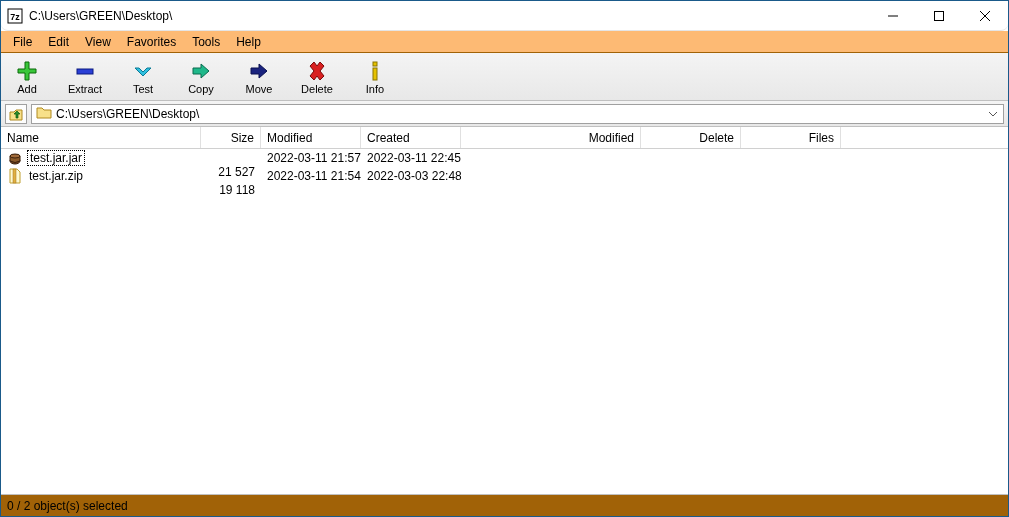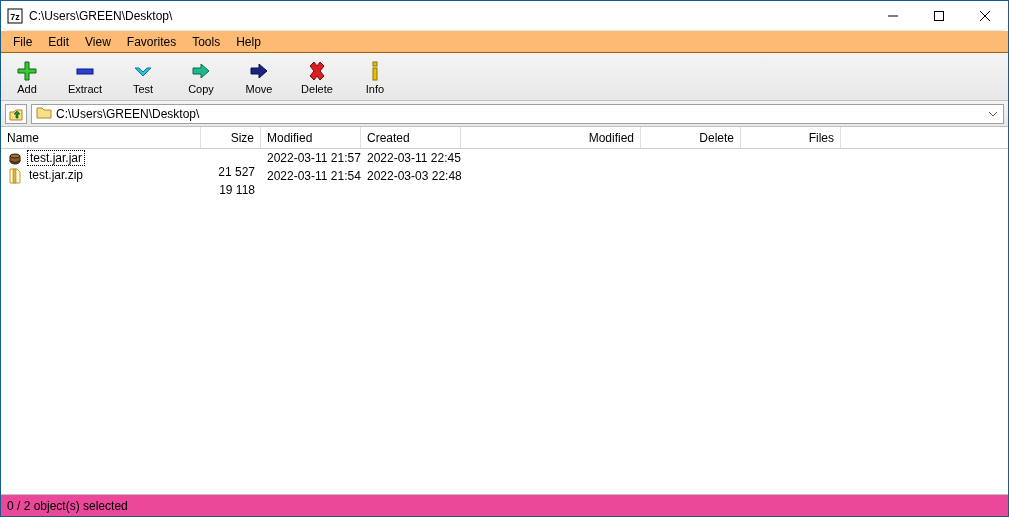--- a/index.html
+++ b/index.html
@@ -120,35 +120,35 @@
   .col-files { width: 100px; }
 
   .rows { flex:1; background:#fff; }
   .row {
     height: 18px;
     display: flex;
     align-items: center;
   }
   .cell { padding: 0 6px; font-size: 12px; white-space: nowrap; overflow: hidden; }
   .cell.right { text-align: right; margin-top: 27px; }
-  .cell-name { width: 200px; display:flex; gap:4px; }
+  .cell-name { width: 200px; display:flex; align-items:center; gap:4px; }
   .cell-size { width: 60px; }
   .cell-modified { width: 100px; }
   .cell-created { width: 100px; }
   .cell-comment { width: 180px; }
   .cell-folders { width: 100px; }
   .cell-files { width: 100px; }
   .file-icon { width:16px; height:16px; display:inline-flex; align-items:center; justify-content:center; flex-shrink:0; }
   .fname-box { padding: 0 2px; }
   .fname-box.selected { border: 1px dotted #000; }
 
   .statusbar {
     height: 22px;
     border-top: 1px solid #c0c0c0;
-    background: #ec4899;
+    background: #a16207;
     display: flex;
     align-items: center;
     padding: 0 6px;
     font-size: 12px;
   }
 </style>
 </head>
 <body>
 
 <div class="titlebar">

